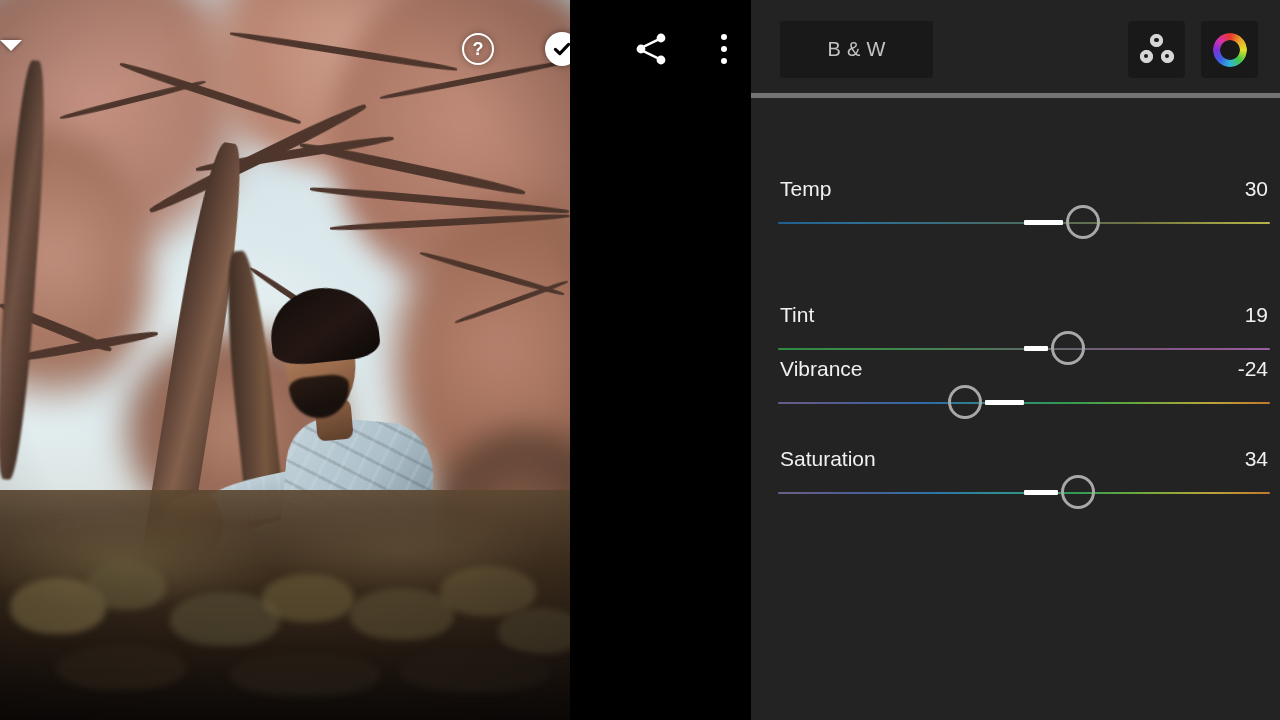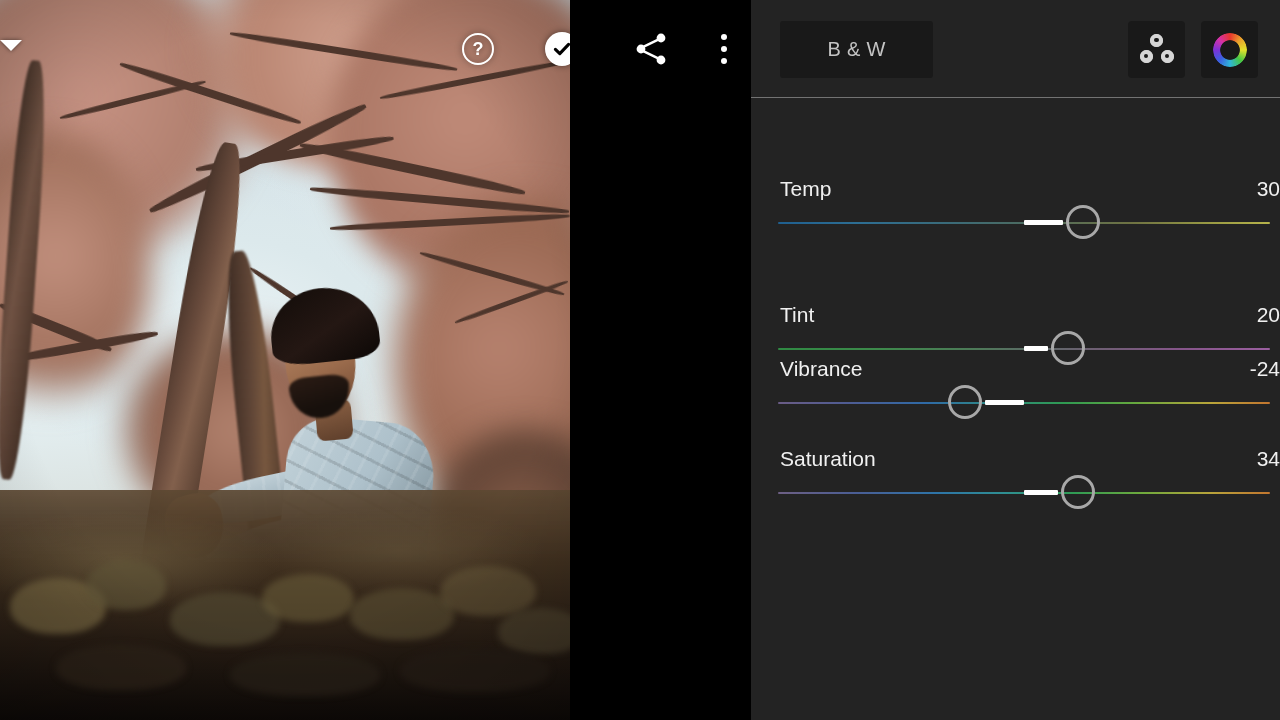--- a/index.html
+++ b/index.html
@@ -183,21 +183,21 @@
     display:flex; flex-direction:column; align-items:center; justify-content:center; gap:6px;
   }
   .kebab-btn i{ display:block; width:6px; height:6px; border-radius:50%; background:#fff; }
 
   
   .panel{
     position:absolute; left:751px; top:0; width:529px; height:720px;
     background:#232323;
   }
   .panel-top{
-    position:relative; height:98px; border-bottom:1px solid #737373;
+    position:relative; height:98px; border-bottom:5px solid #737373;
   }
   .bw-chip{
     position:absolute; left:29px; top:21px; width:153px; height:57px;
     background:#191919; border-radius:3px;
     display:flex; align-items:center; justify-content:center;
     color:#c4c4c4; font-size:20px; letter-spacing:.3px;
   }
   .icon-tile{
     position:absolute; top:21px; width:57px; height:57px;
     background:#191919; border-radius:4px;
@@ -240,21 +240,21 @@
   .wb-value{ color:#ffffff; font-size:22px; }
   .chev{
     width:13px; height:13px; border-right:3.4px solid #fff; border-bottom:3.4px solid #fff;
     transform:rotate(45deg) translate(-2px,-2px);
   }
   .eyedropper{ position:absolute; right:22px; top:22px; width:34px; height:34px; }
 
   
   .slider{ position:absolute; left:0; width:529px; height:90px; }
   .sl-head{
-    position:absolute; left:29px; right:0; top:0; height:30px;
+    position:absolute; left:29px; right:12px; top:0; height:30px;
     display:flex; align-items:center; justify-content:space-between;text-align:center;
   }
   .sl-name{ color:#f0f0f0; font-size:21px; }
   .sl-val{ color:#f0f0f0; font-size:21px; }
   .sl-track{
     position:absolute; left:27px; top:48px; width:492px; height:2px; border-radius:2px;
   }
   .sl-fill{
     position:absolute; top:45.5px; height:5px; background:#ffffff; border-radius:1px;
   }
@@ -393,21 +393,21 @@
         <span class="sl-val">30</span>
       </div>
       <div class="sl-track" style="background: linear-gradient(90deg, rgb(31, 95, 143) 0%, rgb(45, 110, 147) 16%, rgb(58, 107, 122) 34%, rgb(78, 107, 94) 52%, rgb(111, 115, 67) 72%, rgb(154, 155, 68) 88%, rgb(182, 179, 75) 100%);"></div>
       <div class="sl-fill" style="left: 273px; width: 39.04px;"></div>
       <div class="sl-knob" style="left: 315.04px;"></div>
     </div>
 
     <div class="slider s-tint">
       <div class="sl-head">
         <span class="sl-name">Tint</span>
-        <span class="sl-val">20</span>
+        <span class="sl-val">19</span>
       </div>
       <div class="sl-track" style="background: linear-gradient(90deg, rgb(47, 138, 67) 0%, rgb(61, 138, 75) 20%, rgb(77, 122, 88) 40%, rgb(92, 106, 102) 52%, rgb(109, 95, 114) 64%, rgb(134, 85, 138) 82%, rgb(155, 95, 160) 100%);"></div>
       <div class="sl-fill" style="left: 273px; width: 24.28px;"></div>
       <div class="sl-knob" style="left: 300.28px;"></div>
     </div>
 
     <div class="slider s-vib">
       <div class="sl-head">
         <span class="sl-name">Vibrance</span>
         <span class="sl-val">-24</span>

